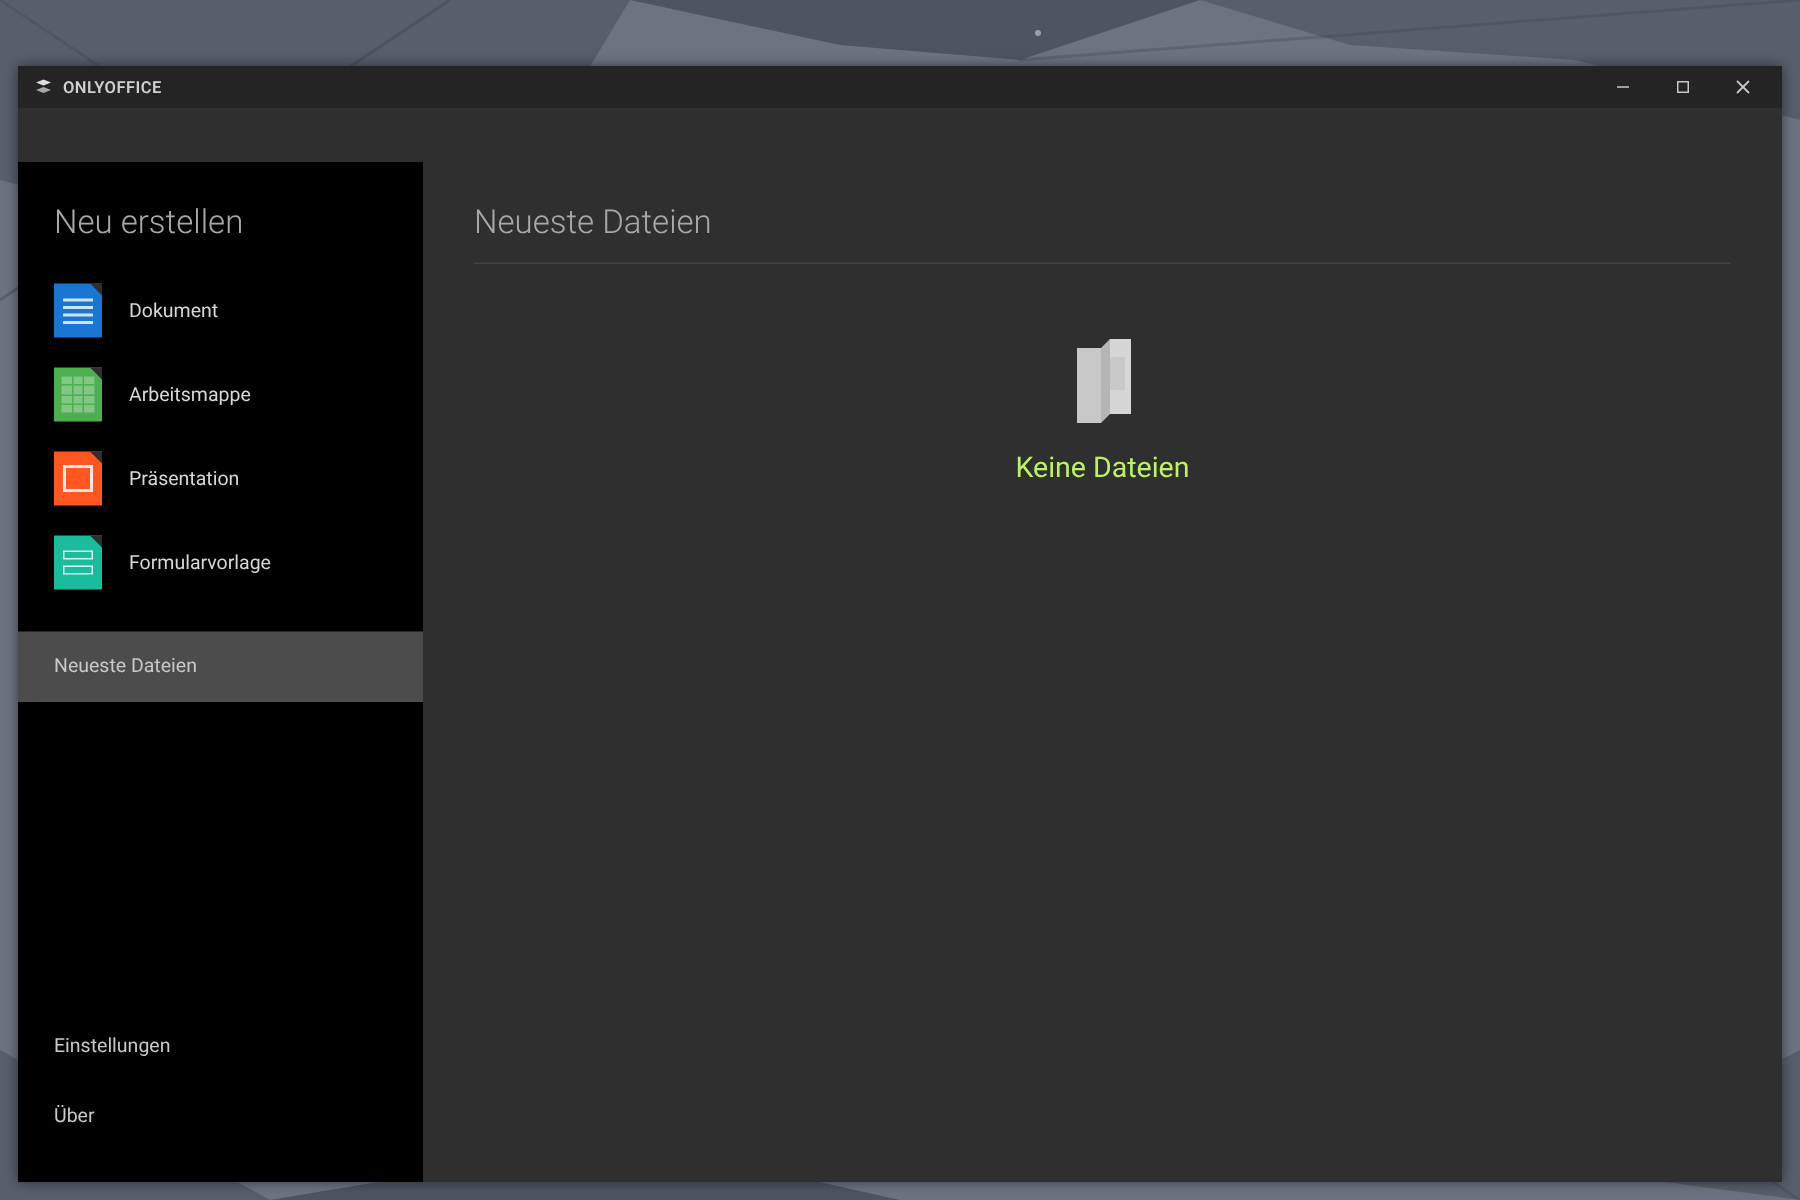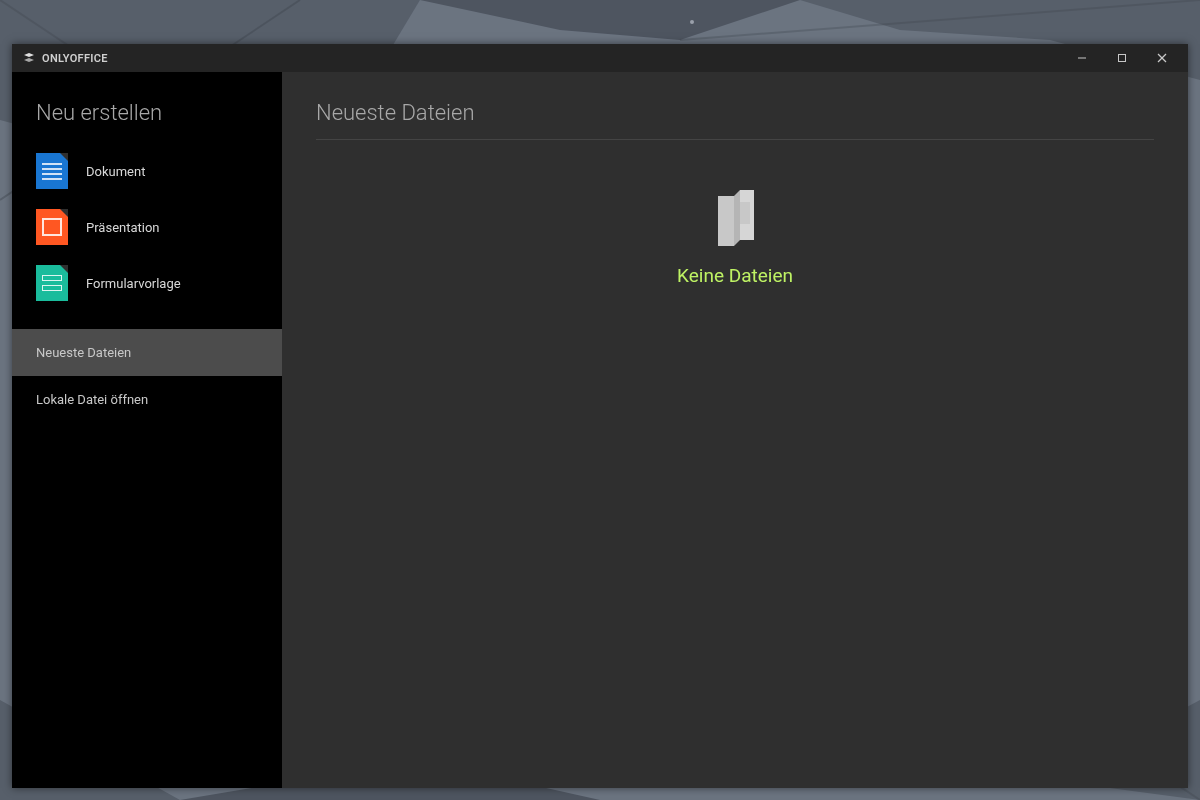--- a/index.html
+++ b/index.html
@@ -14,20 +14,21 @@
 .desktop-bg svg { position: absolute; top: 0; left: 0; }
 
 .window {
   position: absolute;
   left: 12px; top: 44px;
   width: 1176px; height: 744px;
   background: #2f2f2f;
   box-shadow: 0 0 8px rgba(0,0,0,0.5);
   display: flex;
   flex-direction: column;
+  gap: 36px;
 }
 
 .titlebar {
   height: 28px;
   background: #242424;
   display: flex;
   align-items: center;
   padding: 0 6px 0 10px;
   color: #d0d0d0;
   font-size: 11px;
@@ -200,20 +201,39 @@
           <div class="doc-inner">
               <div class="doc-line"></div>
               <div class="doc-line"></div>
               <div class="doc-line"></div>
               <div class="doc-line"></div>
             </div>
         </div>
         <span>Dokument</span>
       </div>
 
+      <div class="create-item">
+        <div class="doc-icon green">
+          <div class="doc-grid">
+              <div></div>
+              <div></div>
+              <div></div>
+              <div></div>
+              <div></div>
+              <div></div>
+              <div></div>
+              <div></div>
+              <div></div>
+              <div></div>
+              <div></div>
+              <div></div>
+            </div>
+        </div>
+        <span>Arbeitsmappe</span>
+      </div>
 
       <div class="create-item">
         <div class="doc-icon orange">
           <div class="doc-rect"></div>
         </div>
         <span>Präsentation</span>
       </div>
 
       <div class="create-item">
         <div class="doc-icon teal">
@@ -222,25 +242,30 @@
               <div class="f2"></div>
             </div>
         </div>
         <span>Formularvorlage</span>
       </div>
 
       <div class="nav-section">
         <div class="nav-item active">
           <span>Neueste Dateien</span>
         </div>
+      </div>
+
+      <div class="sidebar-bottom">
         <div class="nav-item">
-          <span>Lokale Datei öffnen</span>
-        </div>
-      </div>
-
+          <span>Einstellungen</span>
+        </div>
+        <div class="nav-item">
+          <span>Über</span>
+        </div>
+      </div>
     </div>
 
     <div class="main">
       <div class="main-header">
         <div class="main-title">Neueste Dateien</div>
       </div>
 
       <div class="empty-state">
         <div class="empty-icon">
           <svg viewBox="0 0 50 60">

